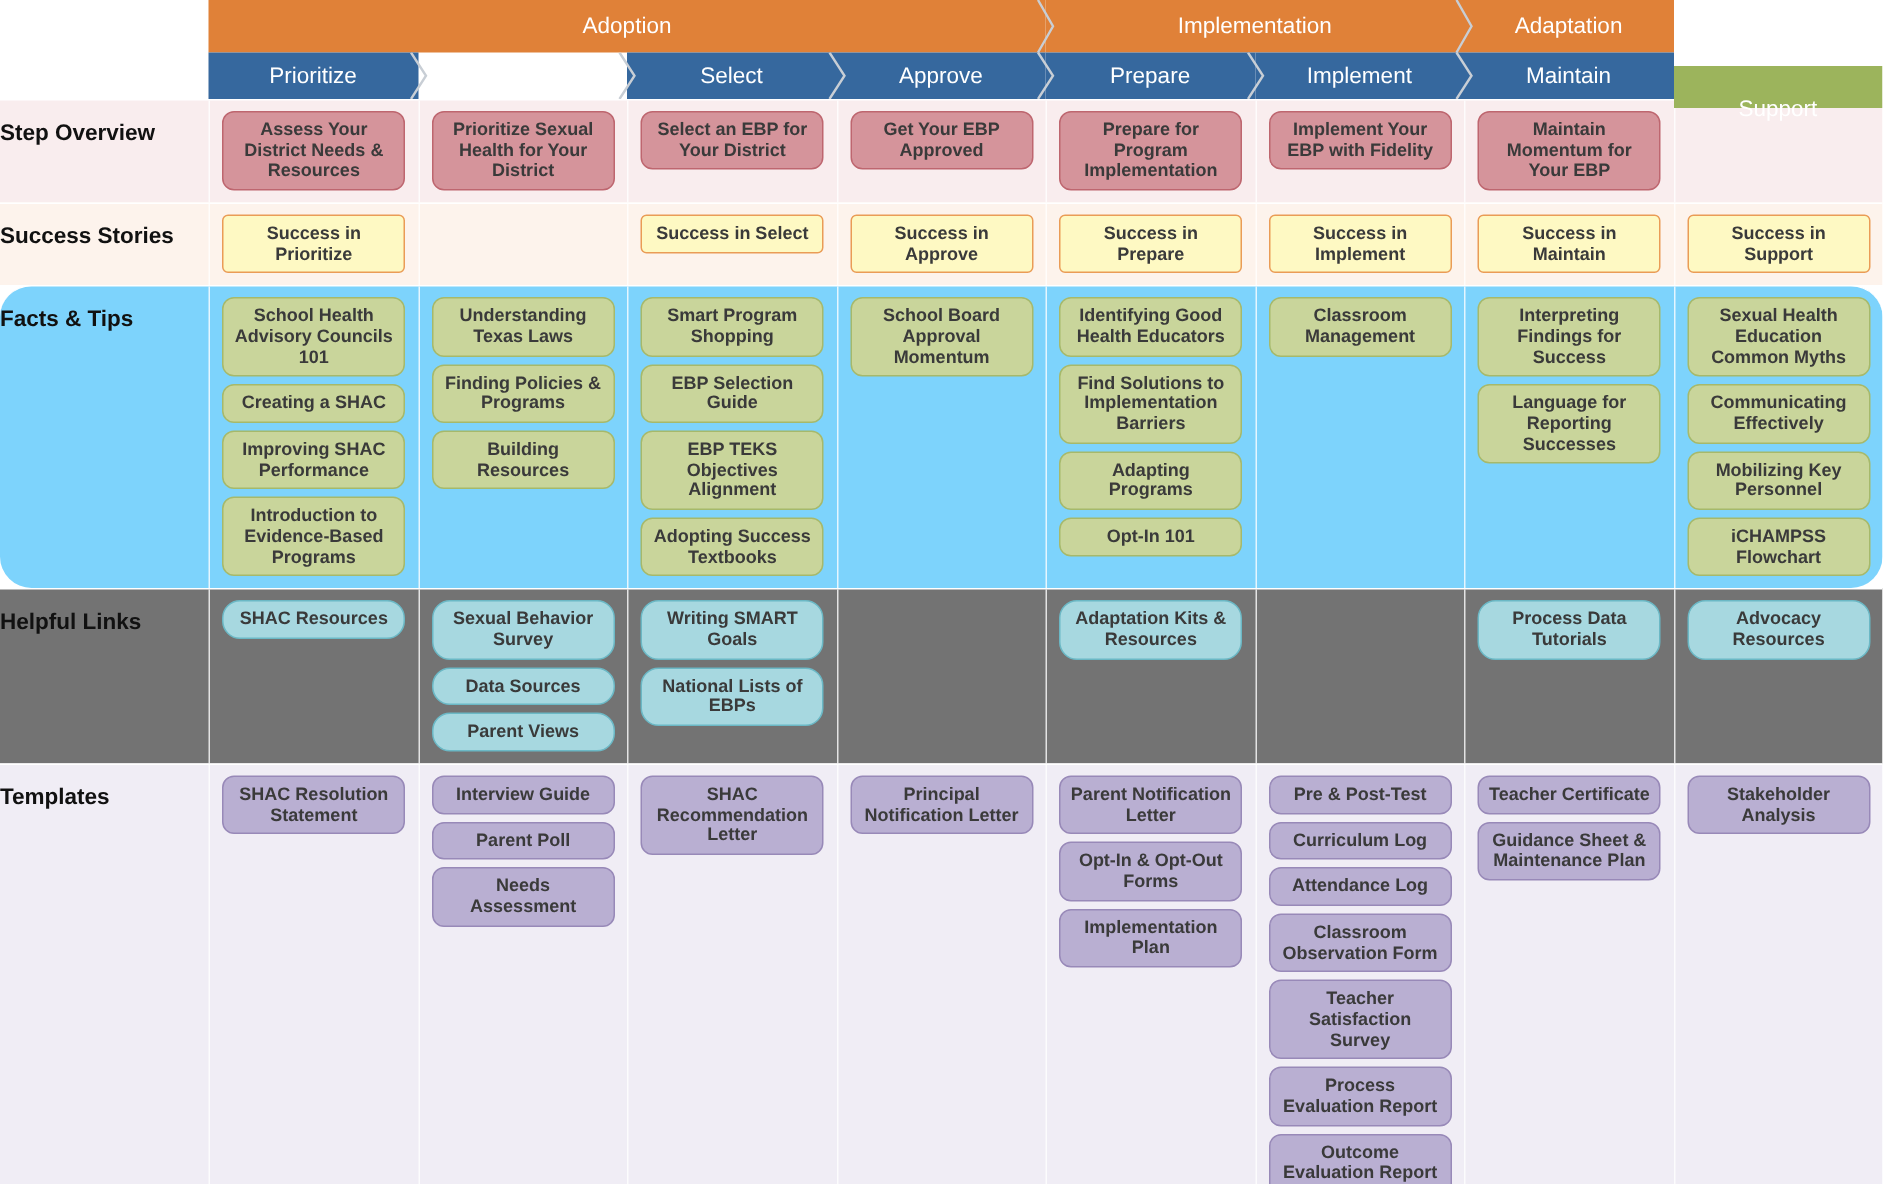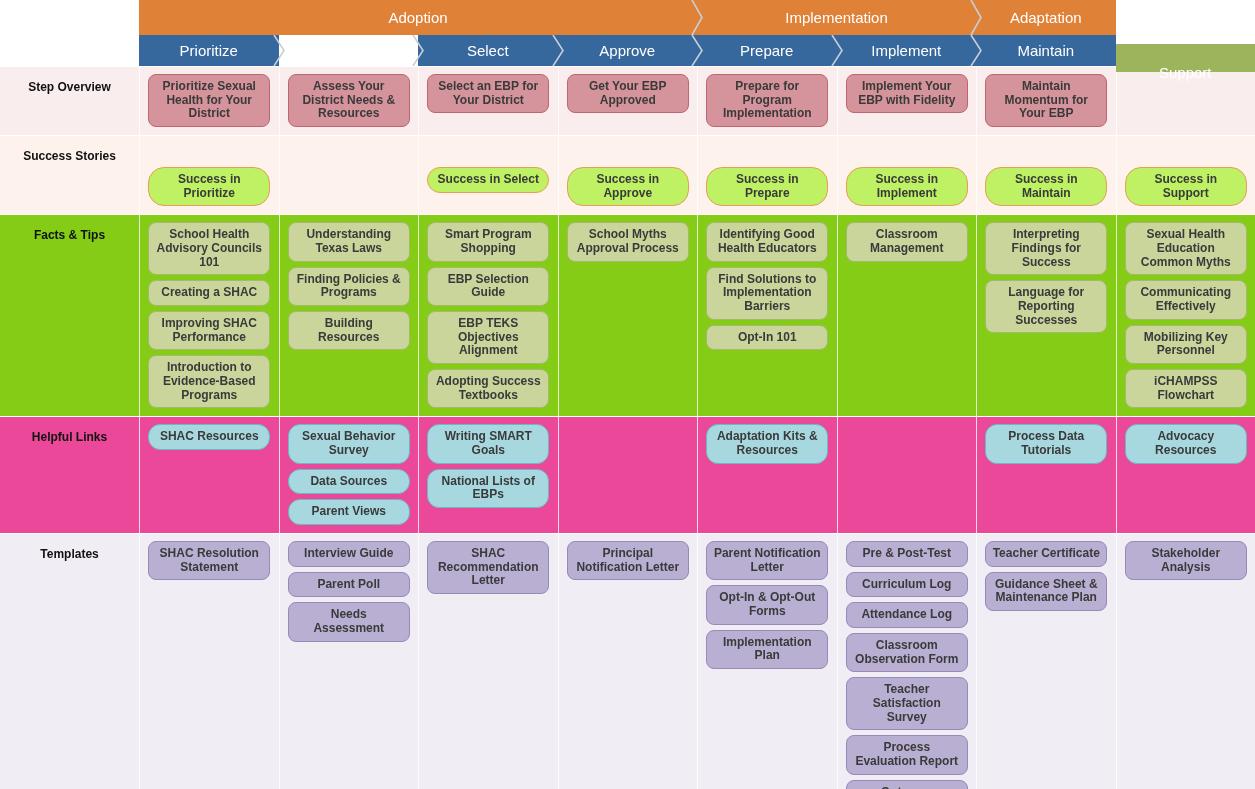--- a/index.html
+++ b/index.html
@@ -40,45 +40,45 @@
   .chev.band-blue { top:35px; height:31px; }
   .chev.band-tall { top:0;    height:66px; }
 
   
   .row {
     display:grid;
     grid-template-columns:139px repeat(8,1fr);
     border-top:1px solid #ffffff;
   }
   .row-label {
-    font-size:12px; font-weight:700; color:#111111;
-    text-align:center; padding-top:13px;
+    font-size:15px; font-weight:700; color:#111111;
+    text-align:left; padding-top:13px;
   }
   .cell {
     display:flex; flex-direction:column; align-items:center;
     gap:5px; padding:7px 8px 8px 8px;
     border-left:1px solid rgba(255,255,255,0.8);
   }
   .chip {
     display:block; width:100%; max-width:122px;
     border-radius:8px; border:1.5px solid;
     padding:5px 6px;
     font-family:inherit;
     font-size:12px; font-weight:700; line-height:1.14;
     color:#3A3A3A; text-align:center;
     cursor:pointer;
   }
   
   .row-overview  { background:#F9EDEE; min-height:64px; }
   .row-stories   { background:#FDF3EC; min-height:55px; }
-  .row-facts     { background:#84cc16; min-height:184px; }
-  .row-links     { background:#ec4899; min-height:109px; }
+  .row-facts     { background:#7dd3fc; min-height:184px;border-radius:21px; }
+  .row-links     { background:#737373; min-height:109px; }
   .row-templates { background:#F0EDF5; min-height:311px; }
   .row-overview  .chip { background:#D5949B; border-color:#BE666F; }
-  .row-stories   .chip { background:#bef264; border-color:#EA9C56; border-radius:16px;margin-top:24px; }
+  .row-stories   .chip { background:#fef9c3; border-color:#EA9C56; border-radius:4px; }
   .row-facts     .chip { background:#C9D59B; border-color:#A6B96B; }
   .row-links     .chip { background:#A7D8E0; border-color:#6BB8C5; border-radius:12px; }
   .row-templates .chip { background:#B9AFD2; border-color:#9889B8; }
 </style>
 </head>
 <body>
 
 <div class="app">
 
   <div class="header">
@@ -116,24 +116,24 @@
     <svg class="chev band-tall" style="left:calc(139px + 6*(100% - 139px)/8); transform:translateX(-50%)" viewBox="0 0 16 66">
       <polyline points="3,0 13,17.5 3,35" fill="none" stroke="#C8CED5" stroke-width="1.6"></polyline>
       <polyline points="3,35 13,50.5 3,66" fill="none" stroke="#C8CED5" stroke-width="1.6"></polyline>
       </svg>
   </div>
 
   <main id="grid">
       <div class="row row-overview">
         <div class="row-label">Step Overview</div>
         <div class="cell">
+          <button type="button" class="chip">Assess Your District Needs &amp; Resources</button>
+        </div>
+        <div class="cell">
           <button type="button" class="chip">Prioritize Sexual Health for Your District</button>
-        </div>
-        <div class="cell">
-          <button type="button" class="chip">Assess Your District Needs &amp; Resources</button>
         </div>
         <div class="cell">
           <button type="button" class="chip">Select an EBP for Your District</button>
         </div>
         <div class="cell">
           <button type="button" class="chip">Get Your EBP Approved</button>
         </div>
         <div class="cell">
           <button type="button" class="chip">Prepare for Program Implementation</button>
         </div>
@@ -183,25 +183,26 @@
           <button type="button" class="chip">Finding Policies &amp; Programs</button>
           <button type="button" class="chip">Building Resources</button>
         </div>
         <div class="cell">
           <button type="button" class="chip">Smart Program Shopping</button>
           <button type="button" class="chip">EBP Selection Guide</button>
           <button type="button" class="chip">EBP TEKS Objectives Alignment</button>
           <button type="button" class="chip">Adopting Success Textbooks</button>
         </div>
         <div class="cell">
-          <button type="button" class="chip">School Myths Approval Process</button>
+          <button type="button" class="chip">School Board Approval Momentum</button>
         </div>
         <div class="cell">
           <button type="button" class="chip">Identifying Good Health Educators</button>
           <button type="button" class="chip">Find Solutions to Implementation Barriers</button>
+          <button type="button" class="chip">Adapting Programs</button>
           <button type="button" class="chip">Opt-In 101</button>
         </div>
         <div class="cell">
           <button type="button" class="chip">Classroom Management</button>
         </div>
         <div class="cell">
           <button type="button" class="chip">Interpreting Findings for Success</button>
           <button type="button" class="chip">Language for Reporting Successes</button>
         </div>
         <div class="cell">

